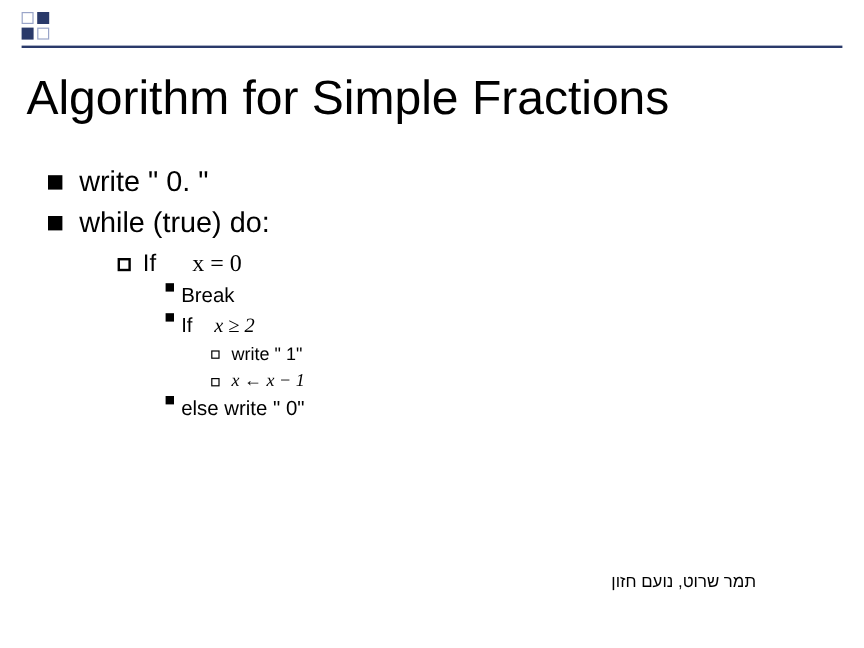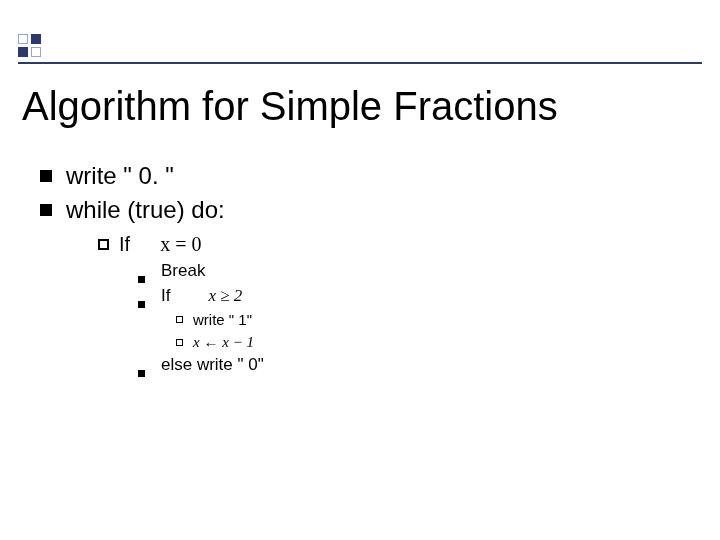--- a/index.html
+++ b/index.html
@@ -10,21 +10,20 @@
     background: #ffffff;
     font-family: Arial, Helvetica, sans-serif;
     color: #000000;
     overflow: hidden;
   }
   .slide {
     position: relative;
     width: 720px;
     height: 510px;
     box-sizing: border-box;
-    margin-top: 24px;
   }
   .deco {
     position: absolute;
     left: 18px;
     top: 10px;
     display: flex;
     flex-direction: column;
     gap: 3px;
   }
   .deco-row {
@@ -98,22 +97,22 @@
     border: 2px solid #000;
     background: #fff;
     flex: none;
   }
   .l3-wrap {
     margin-left: 40px;
     margin-top: 2px;
   }
   .l3-row {
     display: flex;
-    align-items: flex-end;
-    gap: 16px;
+    align-items: flex-start;
+    gap: 6px;
     font-size: 17px;
     margin-bottom: 2px;
   }
   .bullet3 {
     width: 7px;
     height: 7px;
     background: #000;
     flex: none;
   }
   .l4-wrap {
@@ -231,14 +230,15 @@
           <div class="bullet3"></div>
           <span>else write " 0"</span>
         </div>
 
       </div>
 
     </div>
 
   </div>
 
+  <div class="footer">תמר שרוט, נועם חזון</div>
 
 </div>
 
 </body></html>

